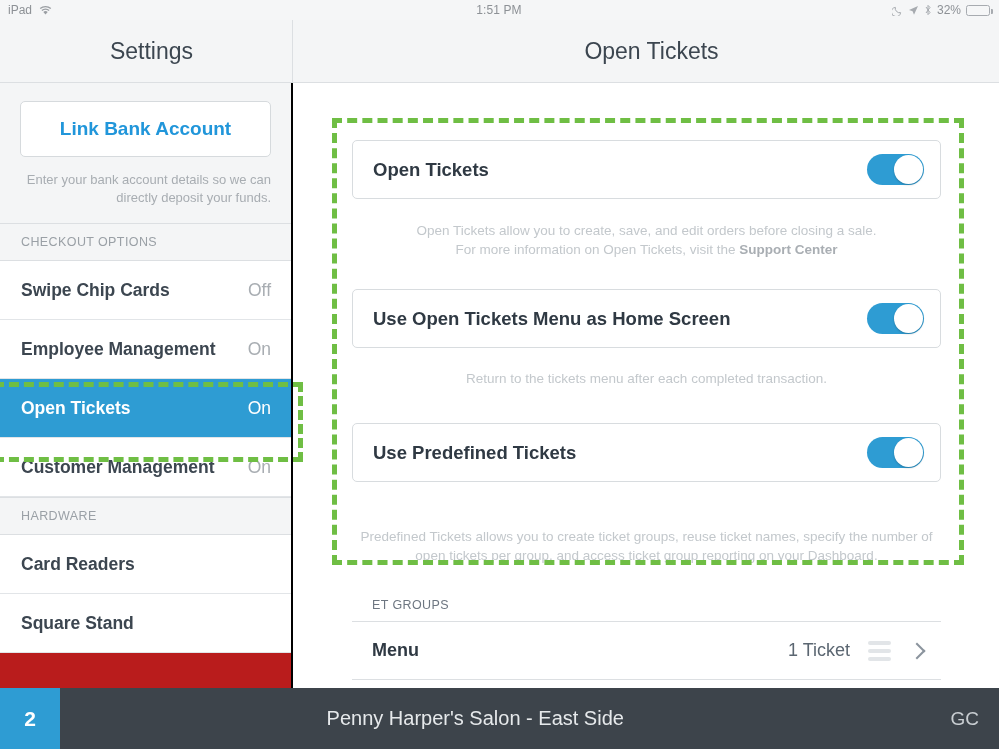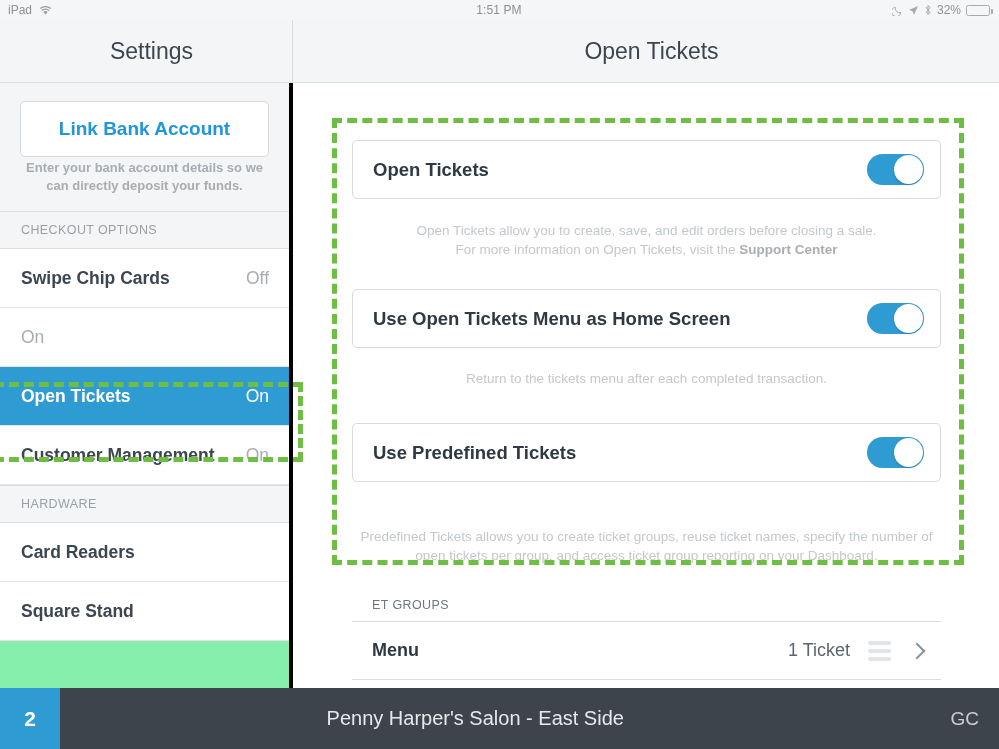--- a/index.html
+++ b/index.html
@@ -43,33 +43,32 @@
   }
   .navbar .title {
     font-size: 23px; color: #3c4650; font-weight: 400;
   }
   #nav-left  { left: 0; width: 293px; border-right: 1px solid #dcdfe2; }
   #nav-right { left: 293px; width: 706px; }
 
   
   .sidebar {
     position: absolute; top: 83px; left: 0; width: 293px; height: 605px;
-    background: #86efac; border-right: 4px solid #000000;
+    background: #b91c1c; border-right: 2px solid #000000;
     overflow: hidden;
   }
   .bank-block { padding: 18px 20px 16px 20px; background: #f4f5f6; }
   .bank-btn {
     height: 56px; background: #ffffff; border: 1px solid #d6dadd; border-radius: 5px;
     display: flex; align-items: center; justify-content: center;
     color: #2196da; font-size: 19px; font-weight: bold; cursor: pointer;
   }
   .bank-note {
-    margin-top: 2px; text-align: center; font-size: 13px; color: #a8adb2;
+    margin-top: 14px; text-align: right; font-size: 13px; color: #a8adb2;
     line-height: 18px;
-    font-weight: bold;
   }
   .section-head {
     height: 38px; background: #f4f5f6; display: flex; align-items: center;
     padding-left: 21px; font-size: 12.5px; color: #9aa0a6; letter-spacing: .4px;
     border-top: 1px solid #dcdfe2; border-bottom: 1px solid #dcdfe2;
   }
   .row {
     height: 59px; background: #ffffff; border-bottom: 1px solid #e2e5e8;
     display: flex; align-items: center; padding: 0 20px 0 21px; cursor: pointer;
   }
@@ -200,20 +199,21 @@
       <div class="bank-btn">Link Bank Account</div>
       <div class="bank-note">Enter your bank account details so we can directly deposit your funds.</div>
     </div>
 
     <div class="section-head">CHECKOUT OPTIONS</div>
     <div class="row">
       <span class="label">Swipe Chip Cards</span>
       <span class="value">Off</span>
     </div>
     <div class="row">
+      <span class="label">Employee Management</span>
       <span class="value">On</span>
     </div>
     <div class="row selected">
       <span class="label">Open Tickets</span>
       <span class="value">On</span>
     </div>
     <div class="row">
       <span class="label">Customer Management</span>
       <span class="value">On</span>
     </div>

